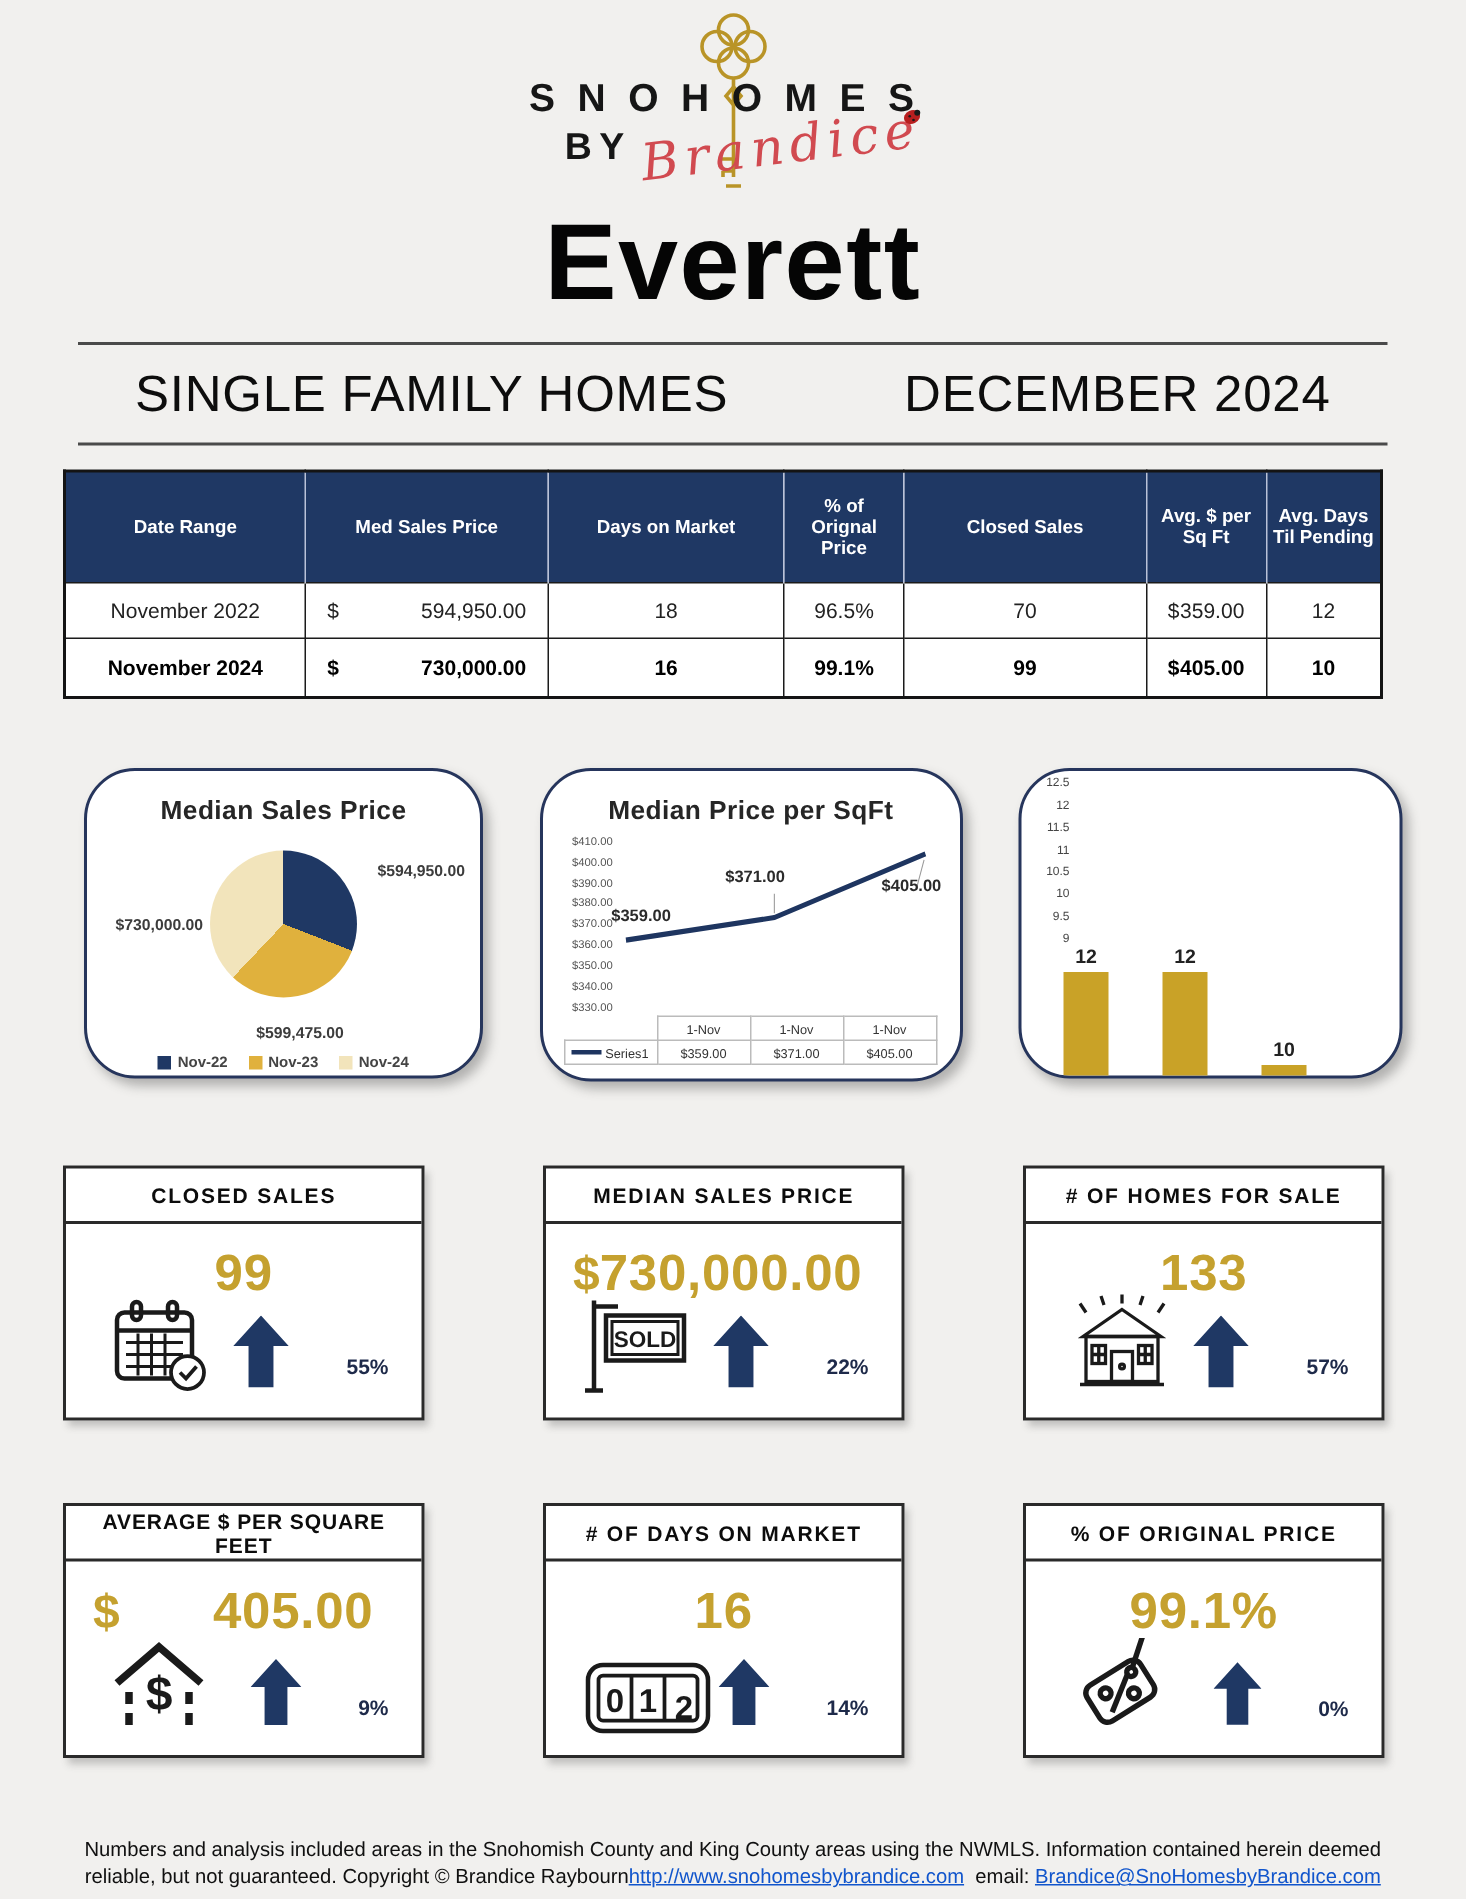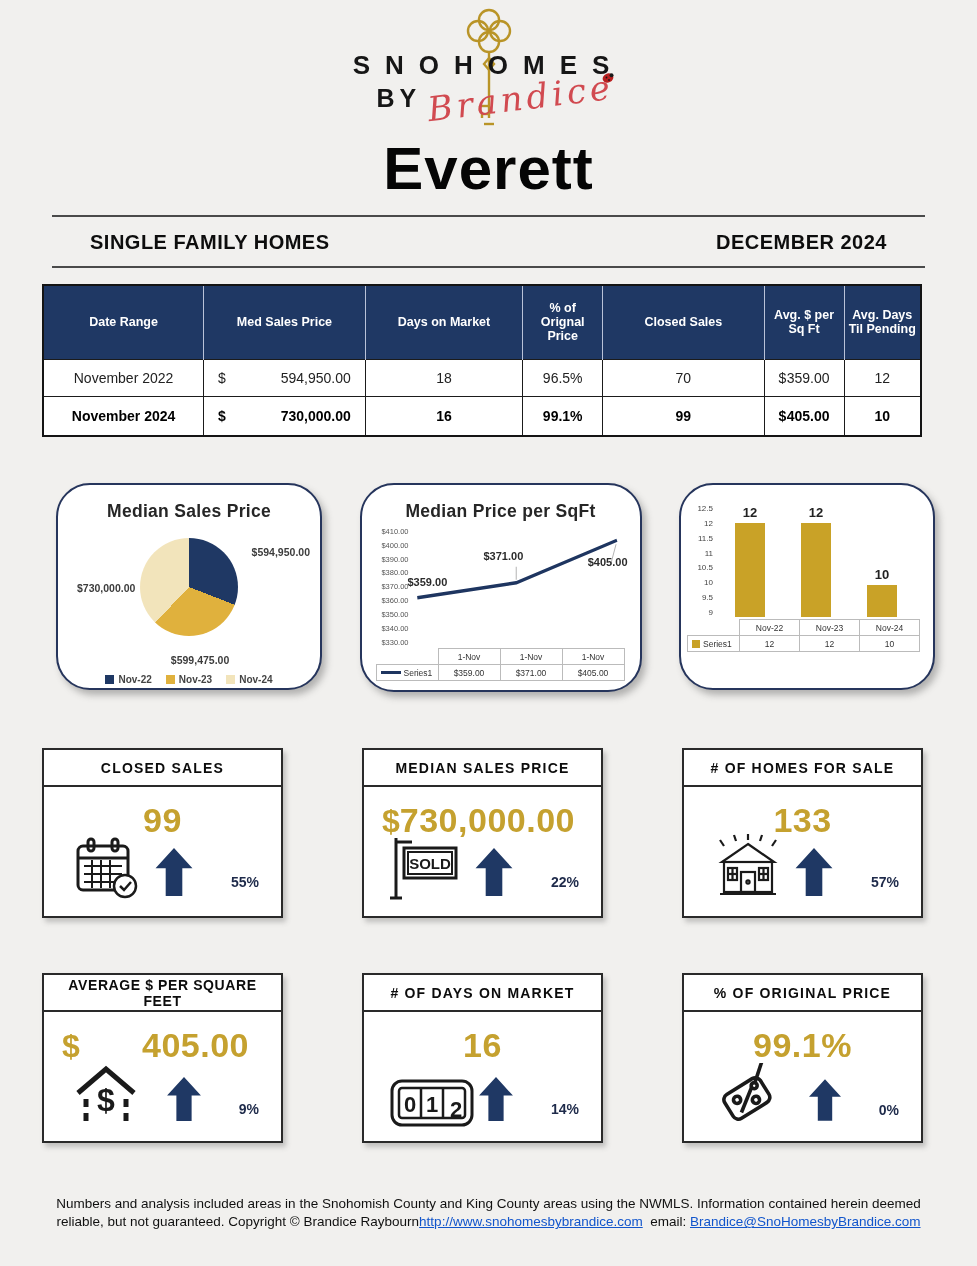--- a/index.html
+++ b/index.html
@@ -22,25 +22,25 @@
     position: absolute; top: 78px; left: 68px;
     font-size: 25px; font-weight: bold; letter-spacing: 5px; color: #161616; z-index: 1;
   }
   .brand-script {
     position: absolute; top: 72px; left: 118px;
     font-family: "DejaVu Serif", serif; font-style: italic;
     font-size: 34px; color: #d14a50; transform: rotate(-7deg); z-index: 2; letter-spacing: 4px;
   }
   .ladybug { position: absolute; top: 66px; left: 292px; z-index: 3; }
   
-  .city-title { text-align: center; font-size: 60px; font-weight: bold; letter-spacing: 1px; color: #050505; margin-top: -2px; }
+  .city-title { text-align: center; font-size: 72px; font-weight: bold; letter-spacing: 1px; color: #050505; margin-top: -2px; }
   .rule { border: none; border-top: 2px solid #4a4a4a; margin: 0 52px; }
   .rule-1 { margin-top: 12px; }
   .subheader { display: flex; justify-content: space-between; align-items: center; margin: 0 52px; padding: 14px 38px 12px 38px; }
-  .subheader .seg, .subheader .period { font-size: 20px; font-weight: bold; letter-spacing: 0.5px; color: #0d0d0d; }
+  .subheader .seg, .subheader .period { font-size: 34px; font-weight: normal; letter-spacing: 0.5px; color: #0d0d0d; }
   
   .mkt-table { margin: 16px 0 0 42px; width: 880px; border-collapse: collapse; border: 2px solid #141414; background: #fff; }
   .mkt-table th {
     background: #1f3864; color: #fff; font-size: 12.5px; font-weight: bold;
     border-right: 1px solid #b9c2d8; padding: 8px 4px; height: 74px; text-align: center;
   }
   .mkt-table th:last-child { border-right: none; margin-left: 44px; }
   .mkt-table td { border: 1px solid #1b1b1b; font-size: 14px; color: #222; text-align: center; height: 37px; padding: 2px 6px; }
   .mkt-table tr.bold-row td { font-weight: bold; color: #000; height: 40px; }
   .money-cell { text-align: left; }
@@ -77,21 +77,21 @@
   .dl-0 { left: -4px; top: 48px; }
   .dl-1 { left: 72px; top: 22px; }
   .dl-2 { right: -4px; top: 28px; }
   .mini-table { border-collapse: collapse; margin: 2px 0 0 14px; }
   .mini-table td { border: 1px solid #bbb; font-size: 8.5px; color: #333; text-align: center; padding: 2.5px 2px; }
   .mini-table td.no-border { border: none; }
   .mini-table .leg-cell { display: flex; align-items: center; gap: 3px; justify-content: flex-start; padding-left: 2px; }
   .mini-table .cat-col { width: 62px; }
   .line-swatch { width: 20px; height: 3px; display: inline-block; }
   
-  .bar-area { display: flex; margin: 20px 12px 0 10px; }
+  .bar-area { display: flex; margin: 4px 12px 0 10px; flex-direction: column; }
   .bar-yaxis { width: 26px; height: 112px; display: flex; flex-direction: column; justify-content: space-between; }
   .bar-yaxis span { font-size: 8px; color: #444; text-align: right; padding-right: 4px; line-height: 1; }
   .bar-plot { display: flex; width: 198px; height: 112px; justify-content: space-around; align-items: flex-end; }
   .bar-slot { display: flex; flex-direction: column; justify-content: flex-end; align-items: center; height: 100%; width: 56px; }
   .bar-value { font-size: 13px; font-weight: bold; color: #222; margin-bottom: 3px; }
   .bar { width: 30px; }
   .bar-swatch { width: 8px; height: 8px; display: inline-block; }
   
   .stats-row { display: flex; justify-content: space-between; margin: 0 54px 0 42px; }
   .stats-row-1 { margin-top: 56px; }

